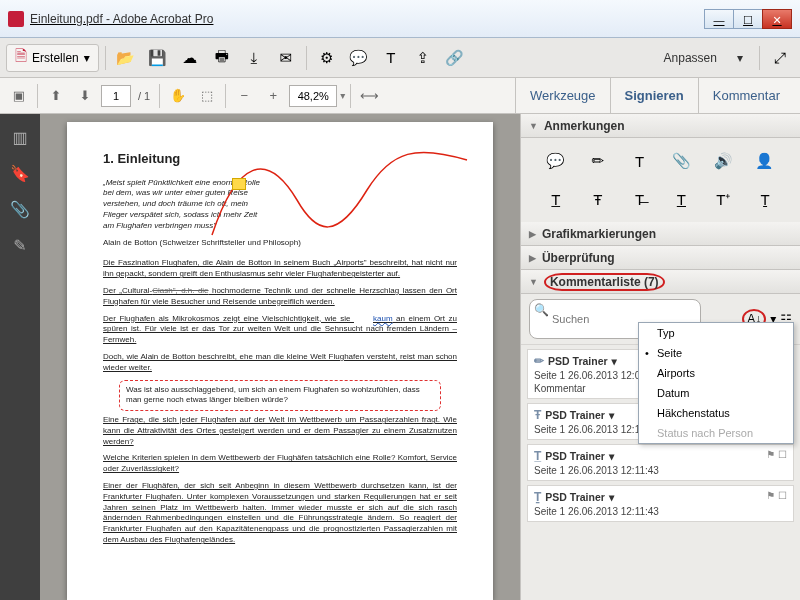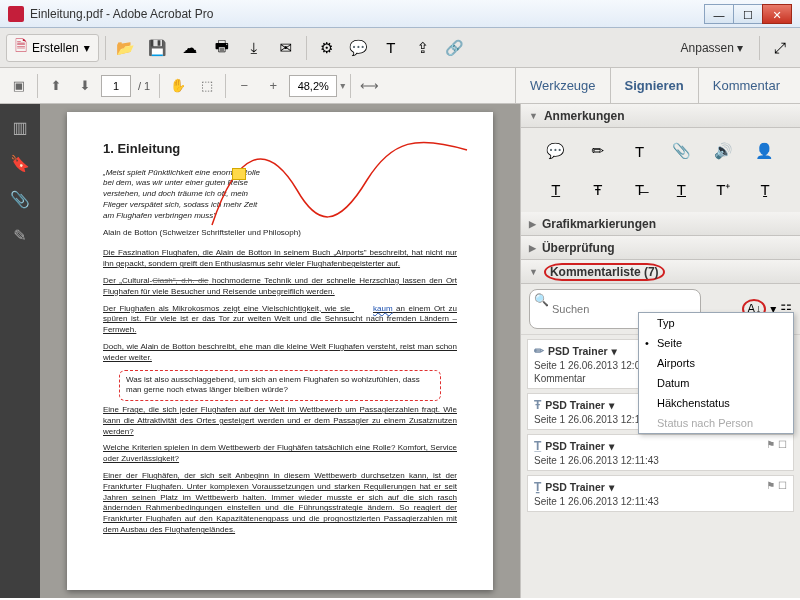--- a/index.html
+++ b/index.html
@@ -1,33 +1,33 @@
 <!DOCTYPE html>
 <html><head>
 <meta charset="utf-8">
 <style>
 * { margin: 0; padding: 0; box-sizing: border-box; font-family: "Segoe UI", Tahoma, sans-serif; }
 body { background: #fff; width: 800px; height: 600px; overflow: hidden; user-select: none; }
 
 
-.titlebar { height: 28px; background: linear-gradient(#f5f9fd,#e3ecf7); display: flex; align-items: center; padding: 0 8px; border-bottom: 1px solid #a8b9cc; }
+.titlebar { height: 38px; background: linear-gradient(#f5f9fd,#e3ecf7); display: flex; align-items: center; padding: 0 8px; border-bottom: 1px solid #a8b9cc; text-decoration: underline; }
 .titlebar .appicon { width: 16px; height: 16px; background: #c41e3a; border-radius: 2px; margin-right: 6px; }
 .titlebar .title { font-size: 12px; color: #333; flex: 1; }
 .titlebar .winbtns { display: flex; }
 .titlebar .winbtn { width: 30px; height: 20px; text-align: center; font-size: 11px; line-height: 20px; border: 1px solid #8aa3c0; background: linear-gradient(#f2f7fc,#d8e5f2); margin-left: -1px; }
 .titlebar .winbtn.close { background: linear-gradient(#e87a6a,#c73222); color: #fff; border-color: #a02818; }
 
 
 .toolbar { height: 40px; background: #e9e8e6; border-bottom: 1px solid #c5c3c0; display: flex; align-items: center; padding: 0 6px; gap: 4px; }
 .tbtn { width: 28px; height: 28px; border: 1px solid transparent; border-radius: 3px; display: flex; align-items: center; justify-content: center; font-size: 15px; }
 .divider { width: 1px; height: 24px; background: #c5c3c0; margin: 0 2px; }
 .erstellen { height: 28px; border: 1px solid #c5c3c0; border-radius: 3px; padding: 0 8px; display: flex; align-items: center; gap: 5px; font-size: 12px; background: #f5f4f2; }
 .erstellen .icon { color: #c41e3a; font-size: 15px; }
 .dropdown-spacer { flex: 1; }
-.anpassen { font-size: 12px; color: #333; margin-right: 10px; display:flex; align-items:center; gap:3px;}
+.anpassen { font-size: 12px; color: #333; margin-right: 10px; display:flex; align-items:center; gap:20px;}
 
 
 .navbar { height: 36px; background: #f4f3f1; border-bottom: 1px solid #c5c3c0; display: flex; align-items: center; padding: 0 6px; gap: 3px; }
 .navbtn { width: 26px; height: 26px; display: flex; align-items: center; justify-content: center; font-size: 13px; color: #666; border:1px solid transparent; border-radius:2px; }
 .page-input { width: 30px; height: 22px; border: 1px solid #b0aeab; text-align: center; font-size: 11px; }
 .page-total { font-size: 11px; color: #555; margin: 0 4px; }
 .zoom-input { width: 48px; height: 22px; border: 1px solid #b0aeab; text-align: center; font-size: 11px; }
 .tabset { margin-left: auto; display: flex; height: 100%; }
 .tab { padding: 0 14px; font-size: 13px; color: #3a5f8a; border-left: 1px solid #c5c3c0; display: flex; align-items: center; }
 .tab.active { font-weight: 600; }

